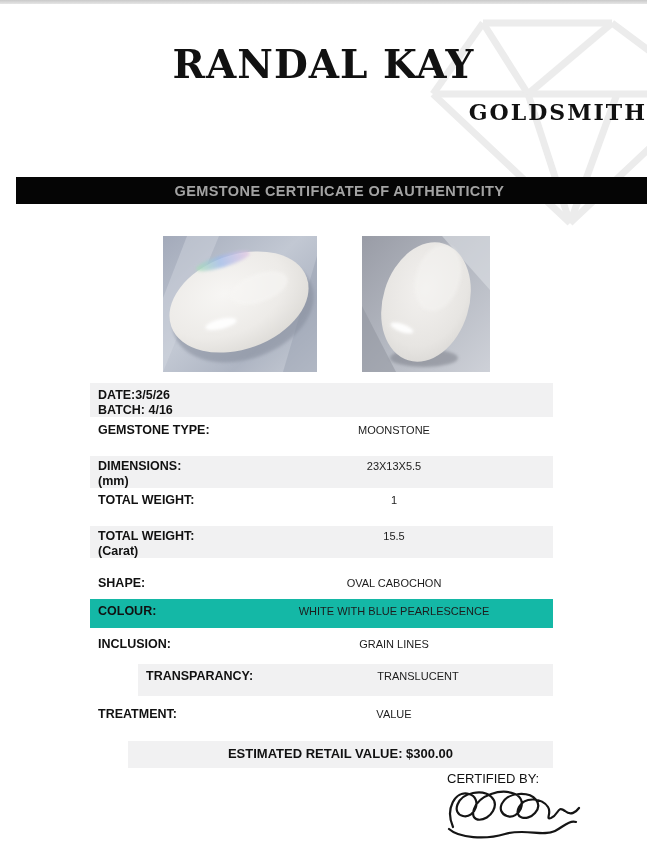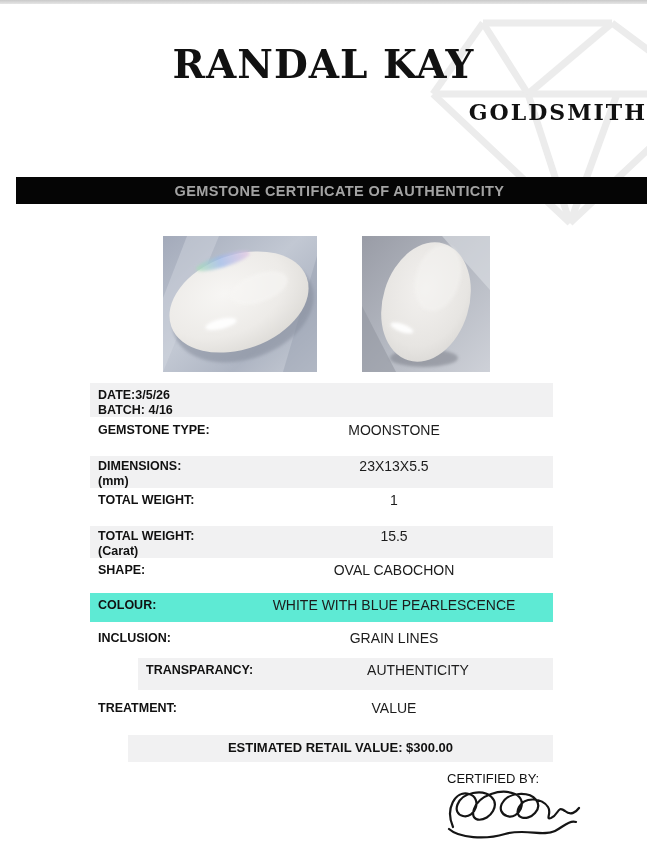--- a/index.html
+++ b/index.html
@@ -25,27 +25,27 @@
     color:#a3a3a3;font-size:14.5px;letter-spacing:.4px;z-index:2;font-weight:bold;}
   
   .photo{position:absolute;top:236px;z-index:1;}
   .photo.left{left:163px;width:154px;height:136px;}
   .photo.right{left:362px;width:128px;height:136px;}
   
   .cert-table{position:absolute;left:90px;top:383px;width:463px;z-index:1;}
   .row{display:flex;box-sizing:border-box;padding:4px 8px 0 8px;}
   .row .lbl{width:145px;font-weight:bold;font-size:12.5px;line-height:15px;}
   .row .lbl span{display:block;}
-  .row .val{flex:1;text-align:center;font-size:14px;line-height:15px;color:#1c1c1c;}
+  .row .val{flex:1;text-align:center;font-size:11px;line-height:15px;color:#1c1c1c;}
   .rows .row:nth-child(1){height:34px;padding-top:5px;}
   .rows .row:nth-child(2){height:39px;padding-top:6px;}
   .rows .row:nth-child(3){height:32px;padding-top:3px;}
   .rows .row:nth-child(4){height:38px;padding-top:5px;}
   .rows .row:nth-child(5){height:32px;padding-top:3px;}
-  .rows .row:nth-child(6){height:35px;padding-top:5px;}
+  .rows .row:nth-child(6){height:41px;padding-top:18px;}
   .rows .row:nth-child(7){height:29px;padding-top:5px;}
   .rows .row:nth-child(8){height:36px;padding-top:9px;}
   .rows .row:nth-child(9){height:32px;padding-top:5px;margin-left:48px;}
   .rows .row:nth-child(10){height:45px;padding-top:11px;}
   .row.summary{height:27px;padding-top:5px;display:flex;align-items:flex-start;
     justify-content:center;font-weight:bold;font-size:13px;}
   
   .certified-by{position:absolute;left:447px;top:771px;font-size:13px;z-index:1;}
   .signature{position:absolute;left:441px;top:783px;width:140px;height:60px;z-index:1;}
 </style>
@@ -172,40 +172,40 @@
     </div>
     <div class="val">15.5</div>
   </div>
       <div class="row">
     <div class="lbl">
       <span>SHAPE:</span>
 
     </div>
     <div class="val">OVAL CABOCHON</div>
   </div>
-      <div class="row" style="background: #5eead4;">
+      <div class="row" style="background: #14b8a6;">
     <div class="lbl">
       <span>COLOUR:</span>
 
     </div>
     <div class="val">WHITE WITH BLUE PEARLESCENCE</div>
   </div>
       <div class="row">
     <div class="lbl">
       <span>INCLUSION:</span>
 
     </div>
     <div class="val">GRAIN LINES</div>
   </div>
       <div class="row" style="background: rgb(241, 241, 242);">
     <div class="lbl">
       <span>TRANSPARANCY:</span>
 
     </div>
-    <div class="val">AUTHENTICITY</div>
+    <div class="val">TRANSLUCENT</div>
   </div>
       <div class="row">
     <div class="lbl">
       <span>TREATMENT:</span>
 
     </div>
     <div class="val">VALUE</div>
   </div>
     </div>
   <div class="row summary shaded" style="background:#f1f1f2;margin-left:38px;">

